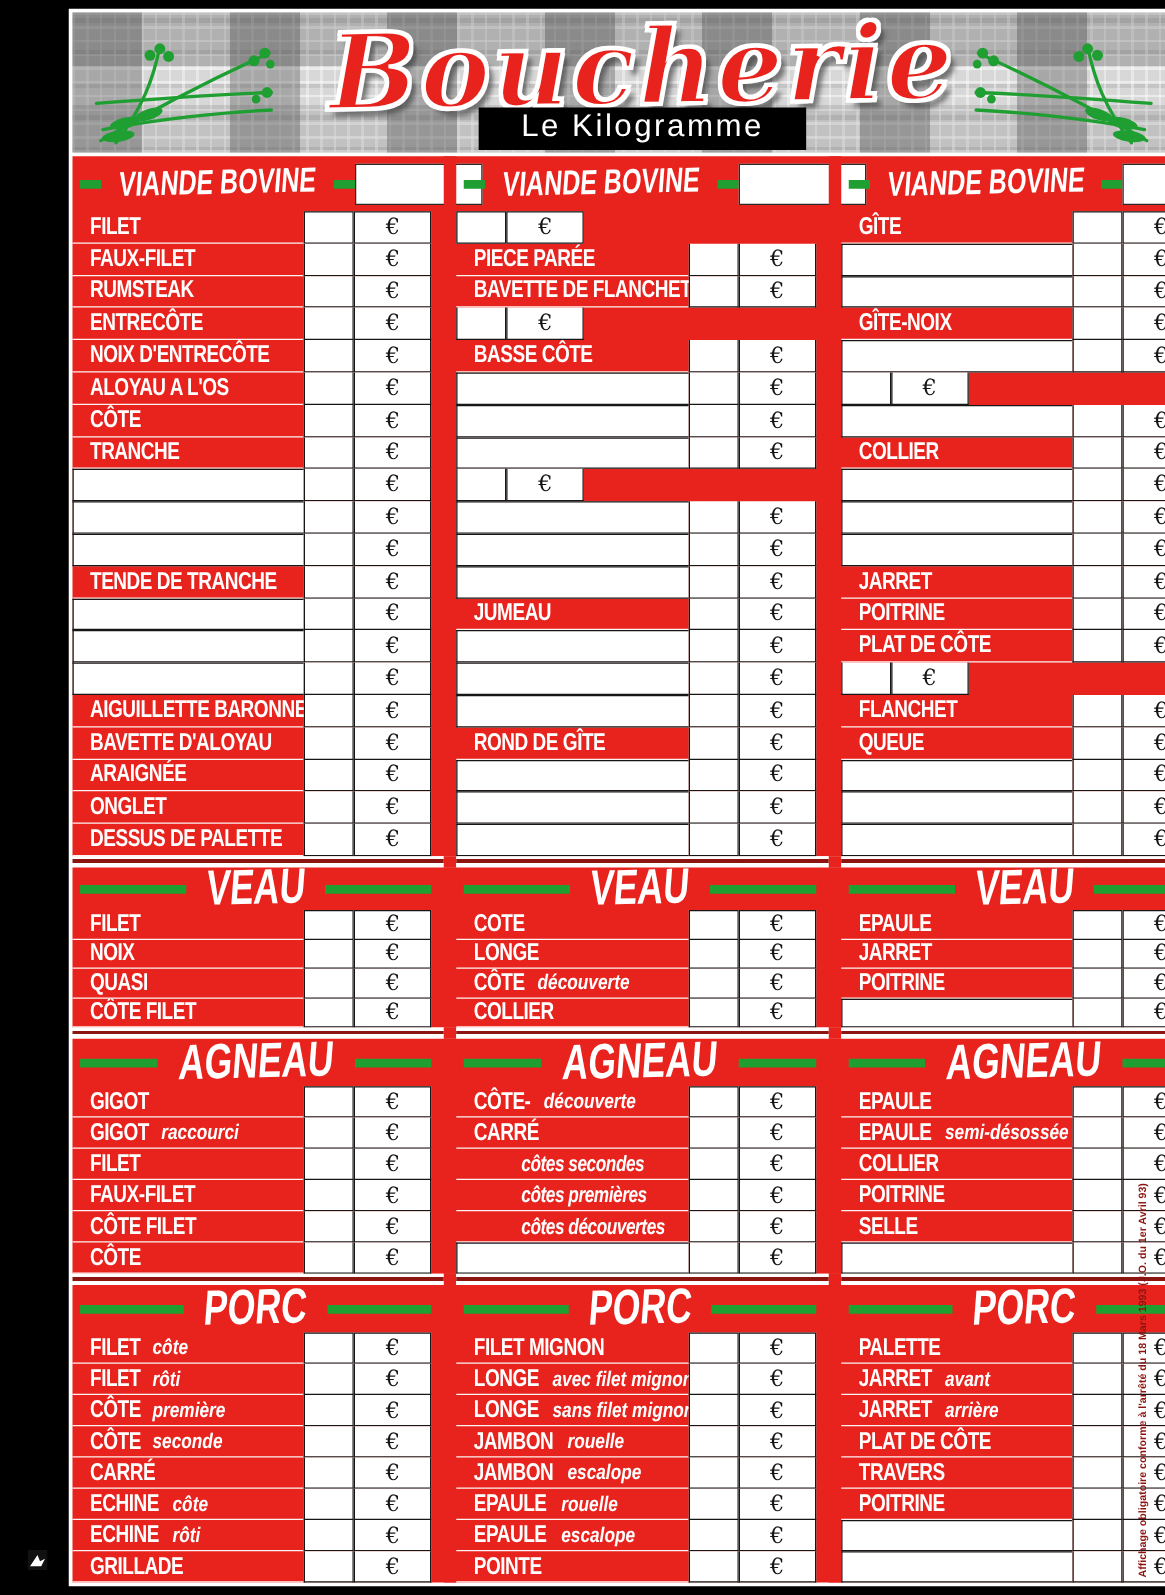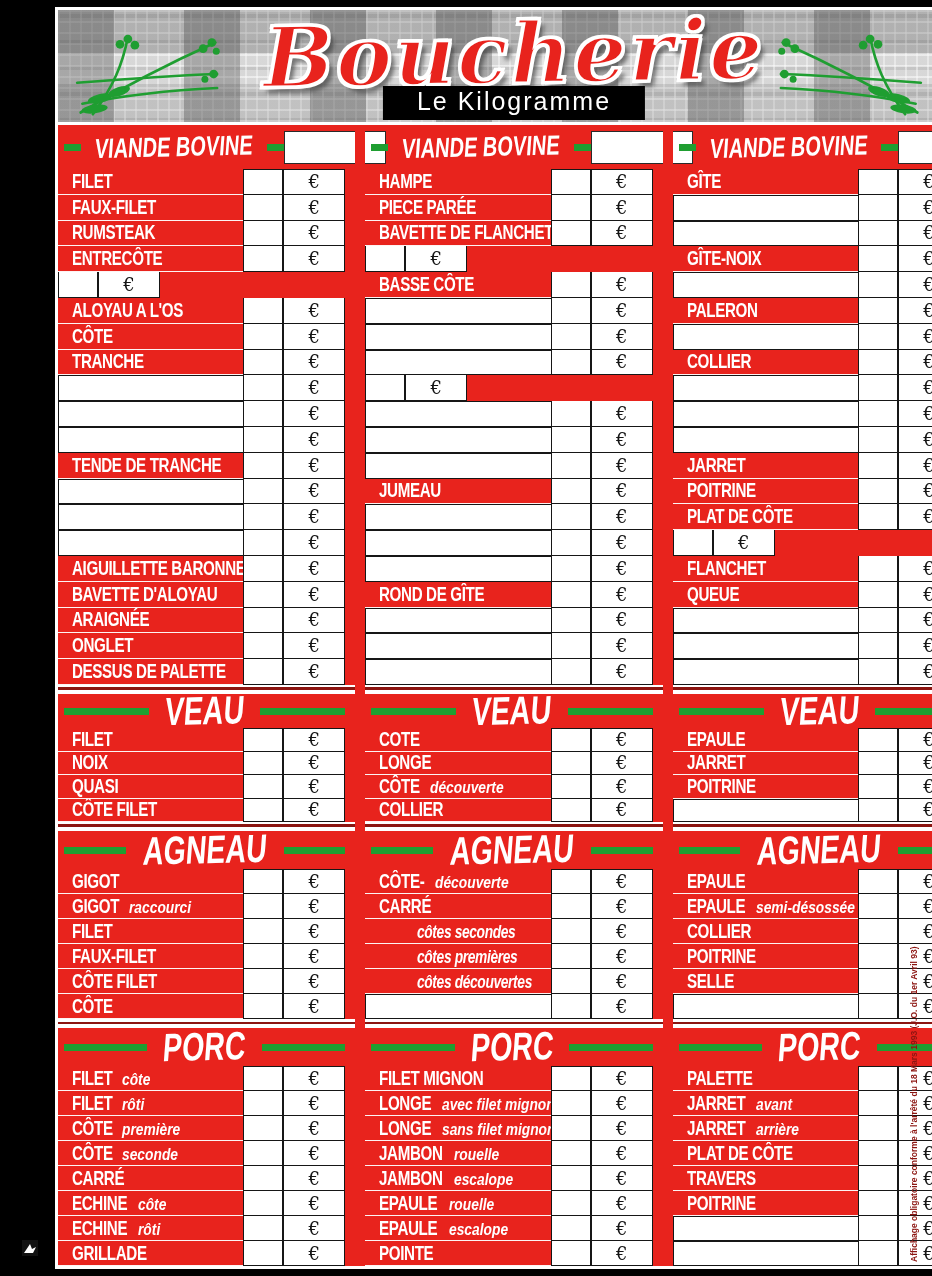--- a/index.html
+++ b/index.html
@@ -199,20 +199,23 @@
               <div class="row">
                 <div class="label red">
                   <span class="lbl">ENTRECÔTE</span>
                 </div>
                 <div class="price-box"></div>
                 <div class="euro-box">
                   <span class="">€</span>
                 </div>
               </div>
               <div class="row">
+                <div class="label red">
+                  <span class="lbl">NOIX D'ENTRECÔTE</span>
+                </div>
                 <div class="price-box"></div>
                 <div class="euro-box">
                   <span class="">€</span>
                 </div>
               </div>
               <div class="row">
                 <div class="label red">
                   <span class="lbl">ALOYAU A L'OS</span>
                 </div>
                 <div class="price-box"></div>
@@ -341,23 +344,20 @@
             <div class="col-header">
               <div class="hleft">
                 <div class="gdash"></div>
                 <span class="sec-title">VIANDE BOVINE</span>
                 <div class="gdash"></div>
               </div>
               <div class="hbox"></div>
             </div>
             <div class="rows">
               <div class="row">
-                <div class="label red">
-                  <span class="lbl">HAMPE</span>
-                </div>
                 <div class="price-box"></div>
                 <div class="euro-box">
                   <span class="">€</span>
                 </div>
               </div>
               <div class="row">
                 <div class="label red">
                   <span class="lbl">PIECE PARÉE</span>
                 </div>
                 <div class="price-box"></div>
@@ -543,23 +543,20 @@
                 </div>
               </div>
               <div class="row">
                 <div class="label blank"></div>
                 <div class="price-box"></div>
                 <div class="euro-box">
                   <span class="">€</span>
                 </div>
               </div>
               <div class="row">
-                <div class="label red">
-                  <span class="lbl">PALERON</span>
-                </div>
                 <div class="price-box"></div>
                 <div class="euro-box">
                   <span class="">€</span>
                 </div>
               </div>
               <div class="row">
                 <div class="label blank"></div>
                 <div class="price-box"></div>
                 <div class="euro-box">
                   <span class="">€</span>

